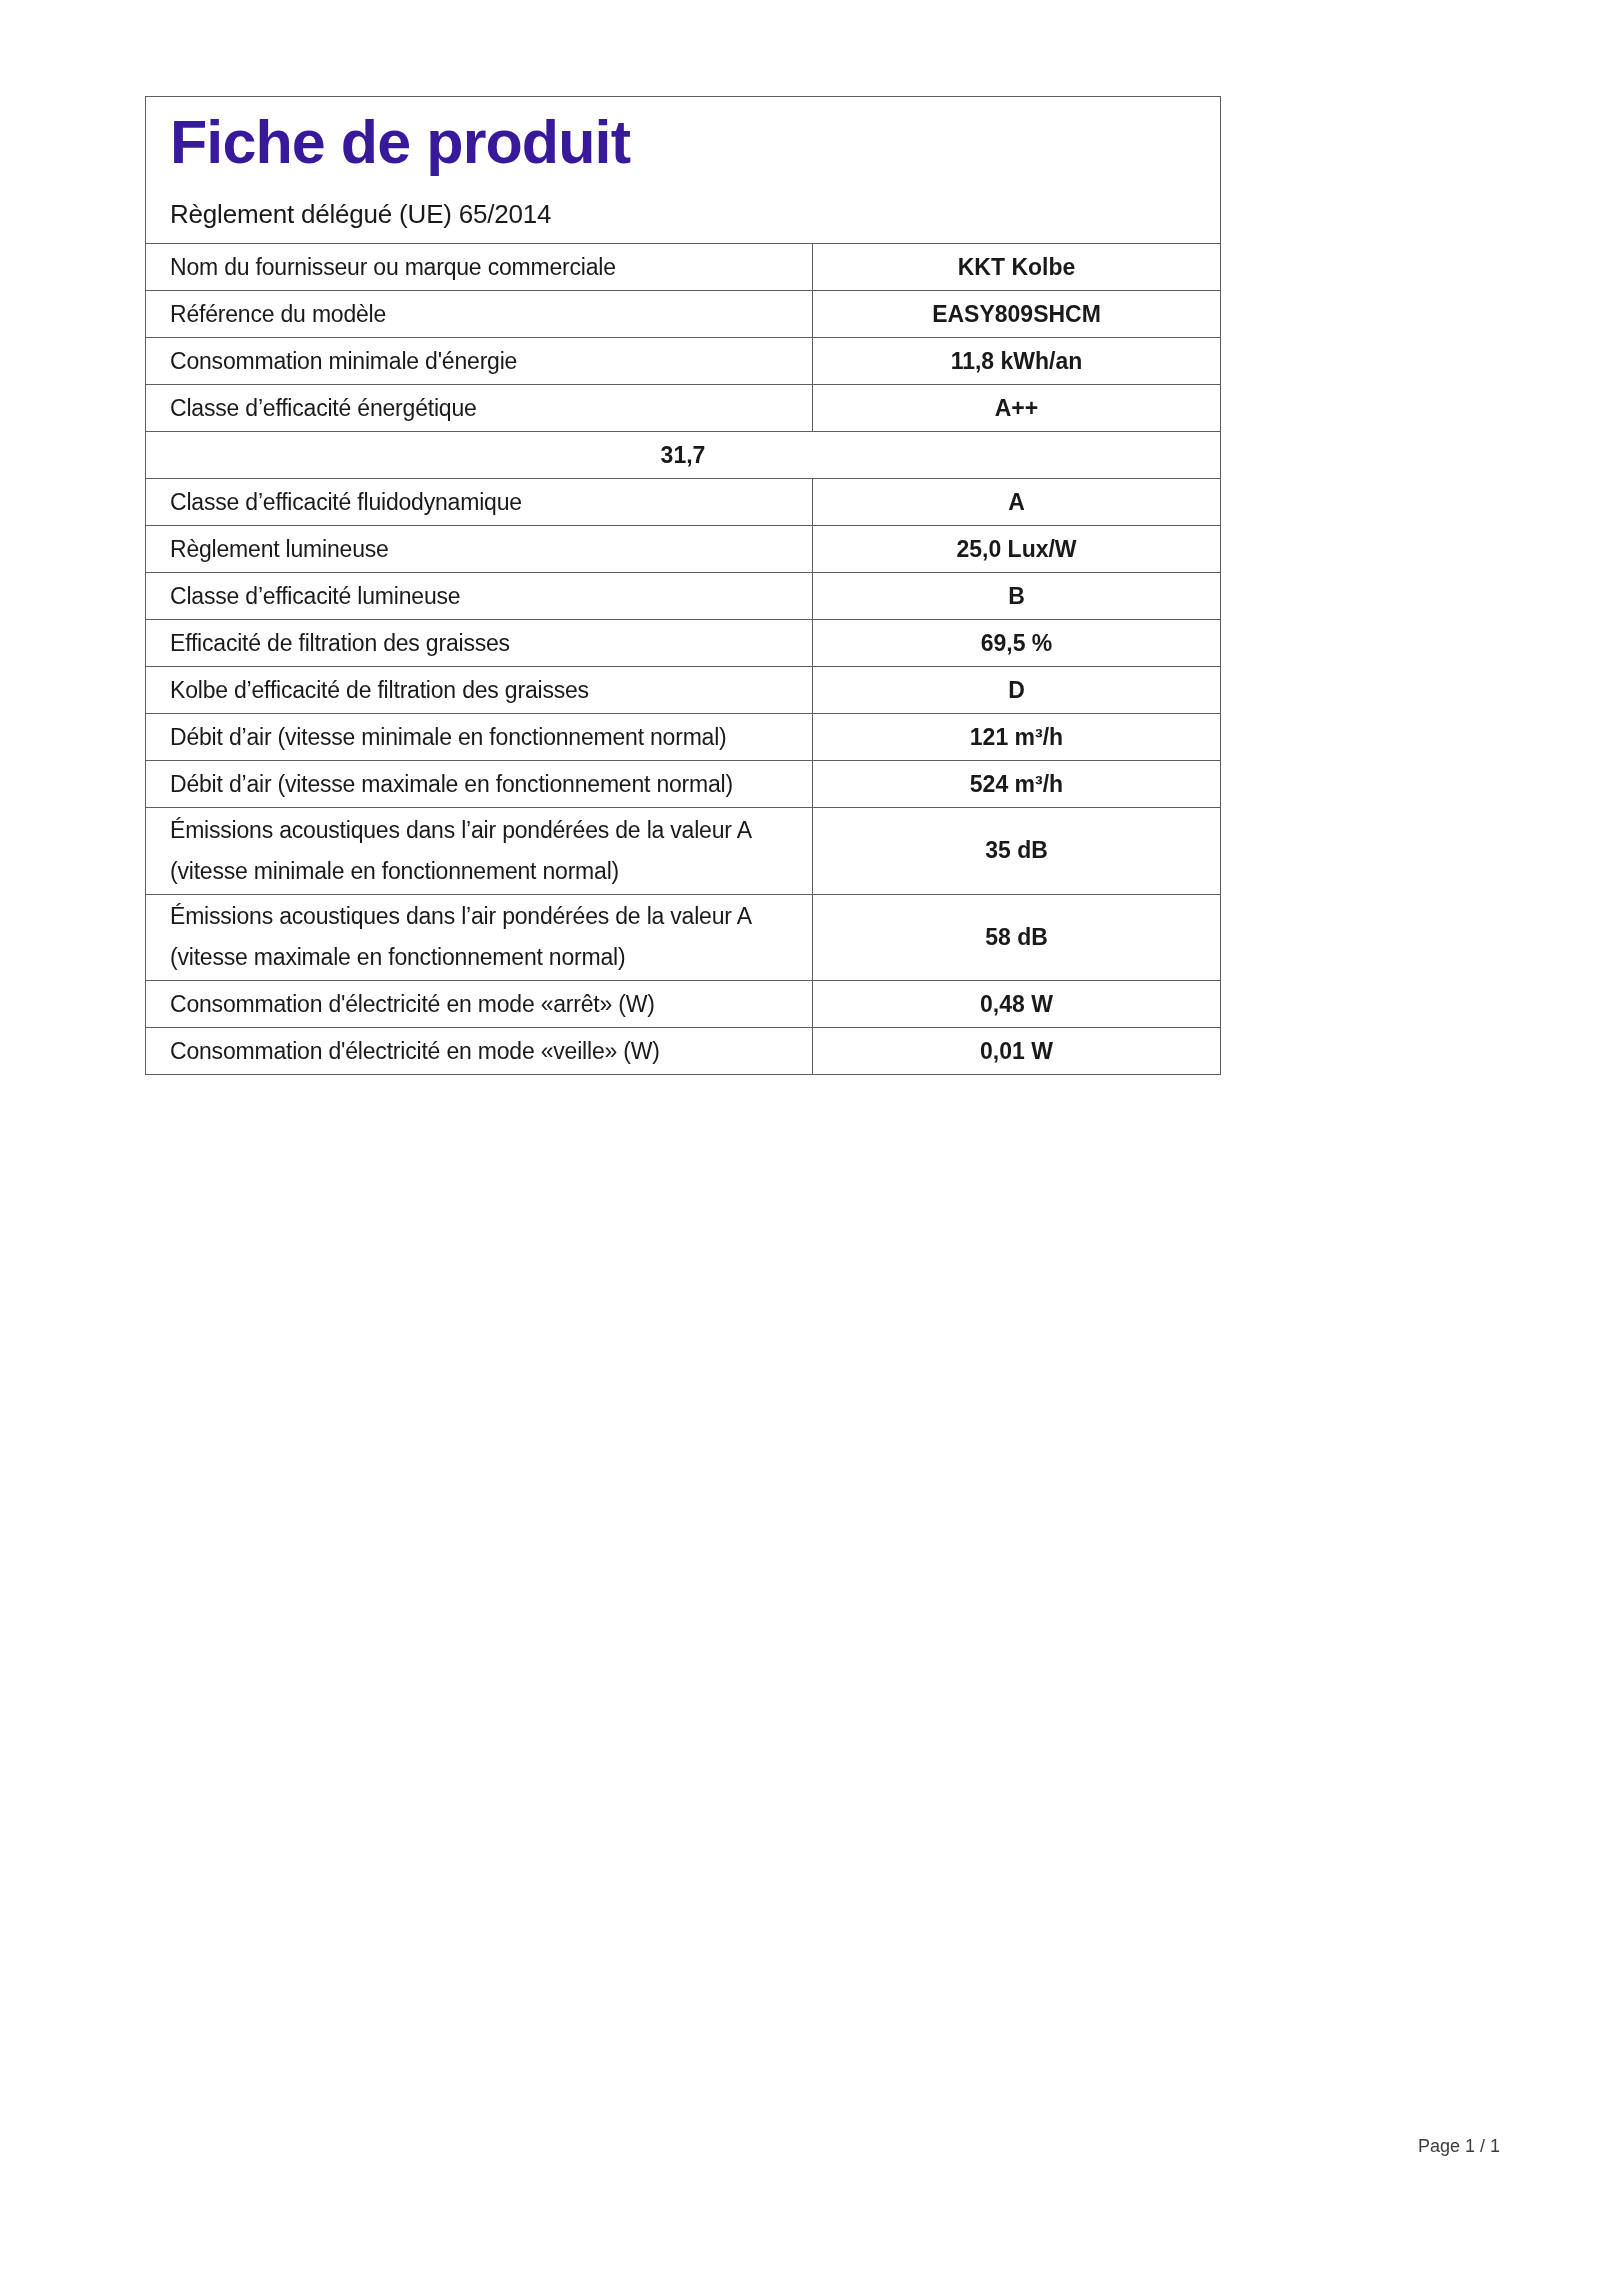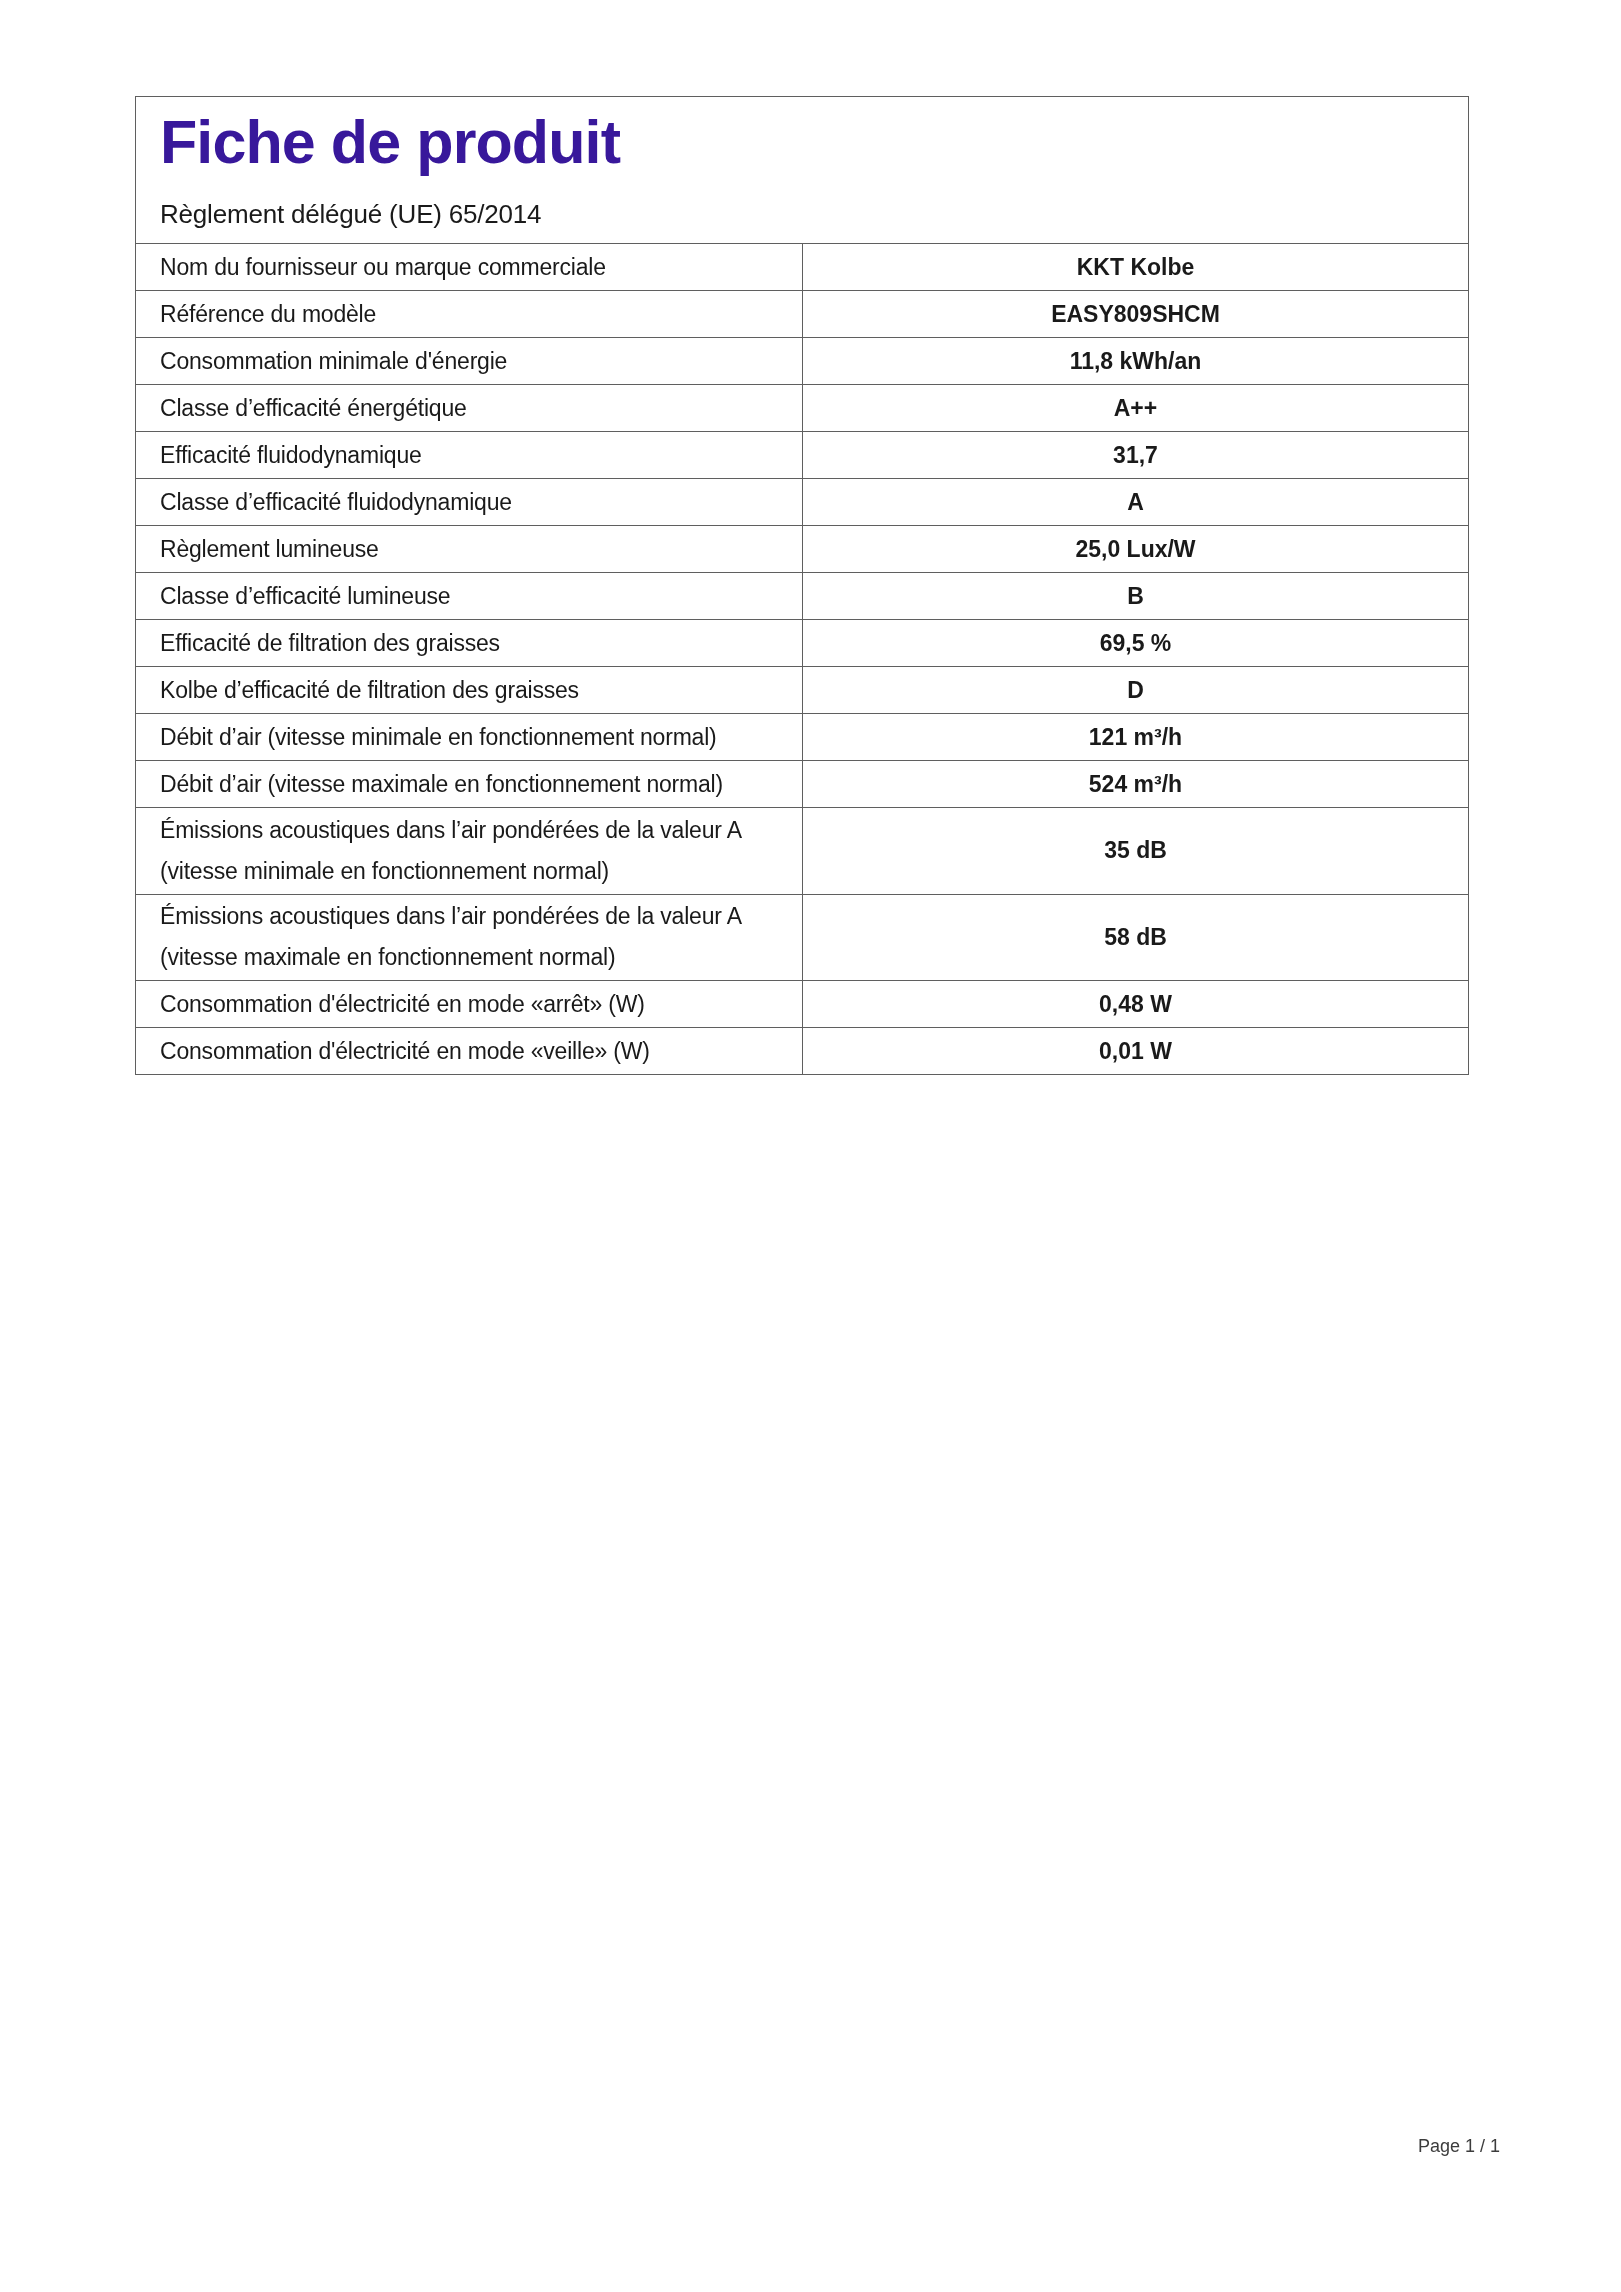--- a/index.html
+++ b/index.html
@@ -7,23 +7,23 @@
   body {
     position: relative;
     width: 1622px;
     height: 2293px;
     font-family: "Liberation Sans", "DejaVu Sans", sans-serif;
     color: var(--text, #1a1a1a);
     overflow: hidden;
   }
   .sheet {
     position: absolute;
-    left: 135px;
+    left: 145px;
     top: 96px;
-    width: 1334px;
+    width: 1076px;
     border: 1.8px solid var(--border, #5f5f5f);
     background: #ffffff;
   }
   .sheet-header {
     height: 146px;
     padding: 9px 18px 0 24px;
     overflow: hidden;
   }
   .title {
     font-size: 61px;
@@ -101,21 +101,20 @@
     <div class="cell label">Consommation minimale d'énergie</div>
     <div class="cell value">11,8 kWh/an</div>
   </div>
 
   <div class="row">
     <div class="cell label">Classe d’efficacité énergétique</div>
     <div class="cell value">A++</div>
   </div>
 
   <div class="row">
-    <div class="cell label">Efficacité fluidodynamique</div>
     <div class="cell value">31,7</div>
   </div>
 
   <div class="row">
     <div class="cell label">Classe d’efficacité fluidodynamique</div>
     <div class="cell value">A</div>
   </div>
 
   <div class="row">
     <div class="cell label">Règlement lumineuse</div>

